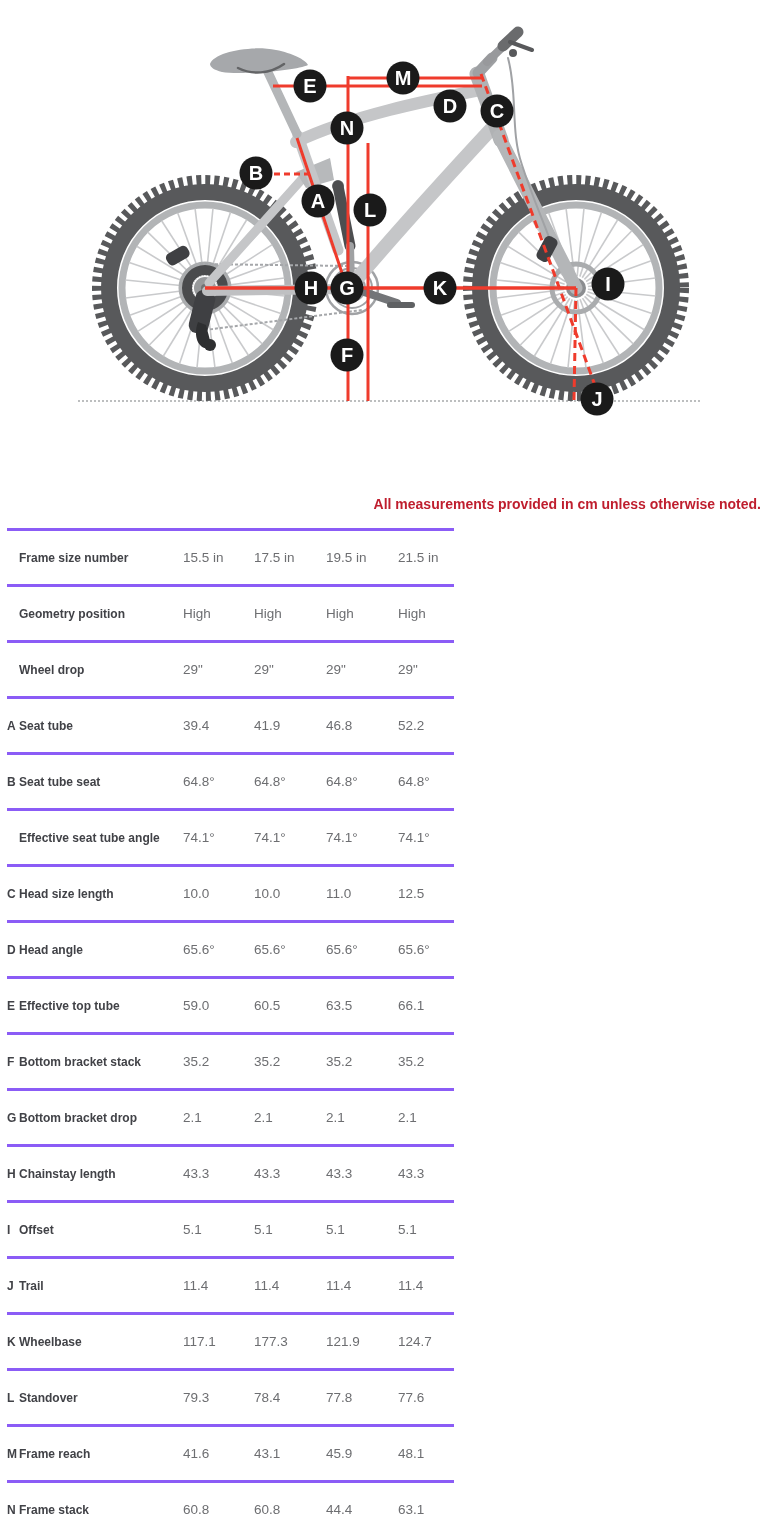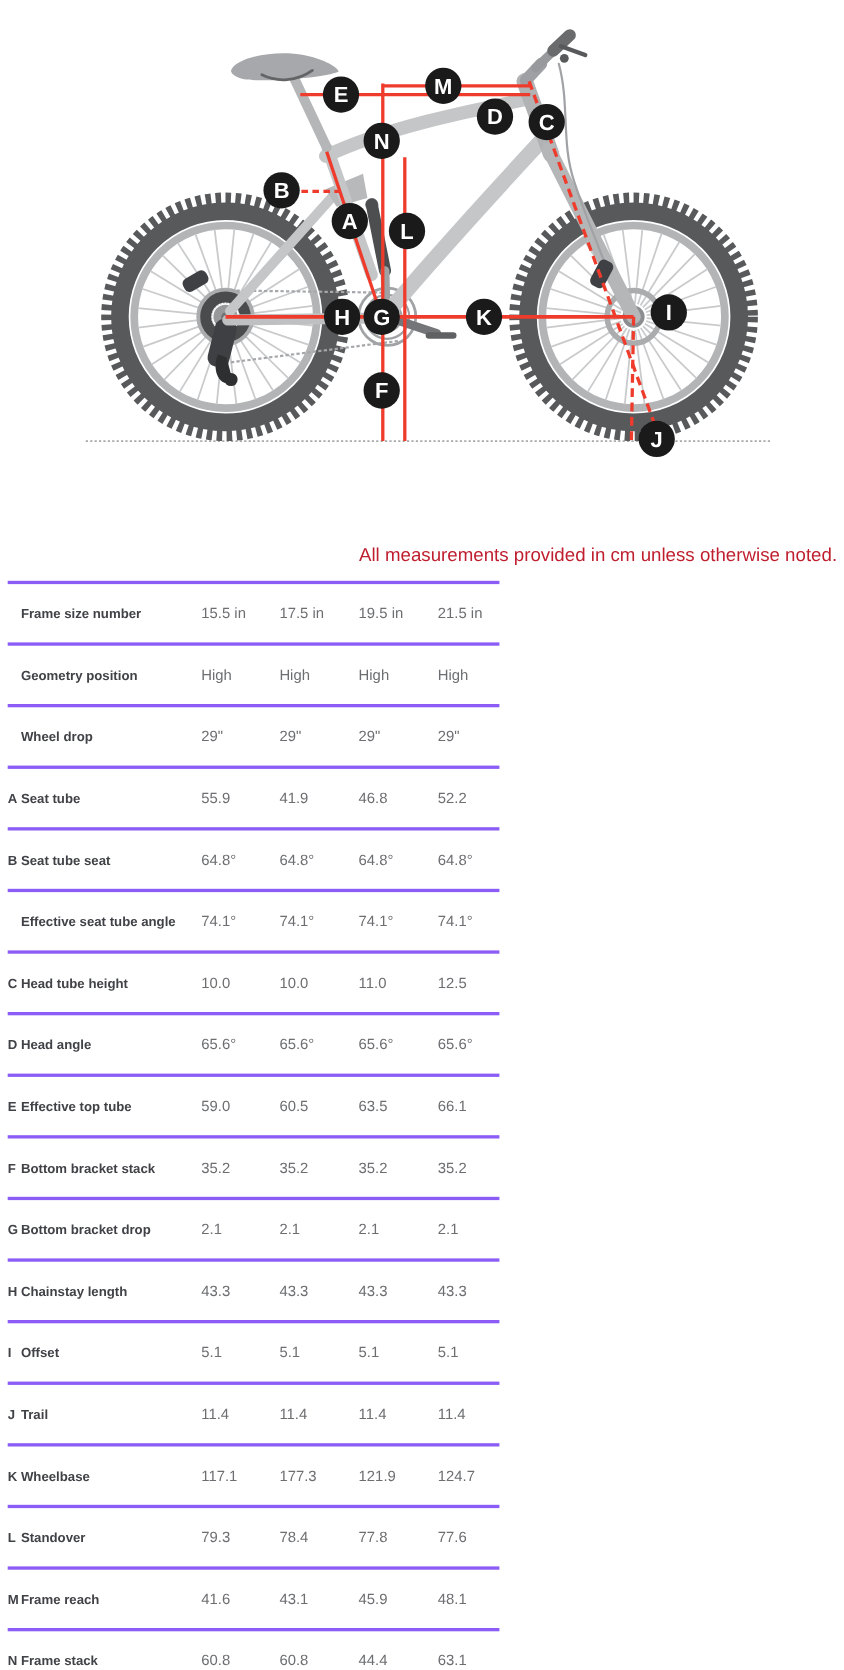--- a/index.html
+++ b/index.html
@@ -3,22 +3,22 @@
 <meta charset="utf-8">
 <style>
   html,body{margin:0;padding:0;background:#fff;}
   body{font-family:"Liberation Sans",sans-serif;}
   #page{position:relative;width:767px;height:1518px;background:#fff;overflow:hidden;}
 
   #diagram{position:absolute;left:0;top:0;}
 
   .note{
     position:absolute;top:496px;right:6px;
-    font-size:17px;line-height:17px;color:var(--note-red,#bf1e2e);
-    font-weight:400;
+    font-size:14px;line-height:17px;color:var(--note-red,#bf1e2e);
+    font-weight:700;
   }
 
   #geo-table{position:absolute;left:7px;top:528px;width:447px;}
   .trow{
     display:grid;
     grid-template-columns:12px 164px 71px 72px 72px auto;
     height:53px;align-items:center;
     border-top:3px solid #8b5cf6;
   }
   .cell{white-space:nowrap;}
@@ -253,21 +253,21 @@
         <div class="cell letter"></div>
         <div class="cell label">Wheel drop</div>
         <div class="cell val">29"</div>
         <div class="cell val">29"</div>
         <div class="cell val">29"</div>
         <div class="cell val">29"</div>
       </div>
       <div class="trow">
         <div class="cell letter">A</div>
         <div class="cell label">Seat tube</div>
-        <div class="cell val">55.9</div>
+        <div class="cell val">39.4</div>
         <div class="cell val">41.9</div>
         <div class="cell val">46.8</div>
         <div class="cell val">52.2</div>
       </div>
       <div class="trow">
         <div class="cell letter">B</div>
         <div class="cell label">Seat tube seat</div>
         <div class="cell val">64.8°</div>
         <div class="cell val">64.8°</div>
         <div class="cell val">64.8°</div>
@@ -276,21 +276,21 @@
       <div class="trow">
         <div class="cell letter"></div>
         <div class="cell label">Effective seat tube angle</div>
         <div class="cell val">74.1°</div>
         <div class="cell val">74.1°</div>
         <div class="cell val">74.1°</div>
         <div class="cell val">74.1°</div>
       </div>
       <div class="trow">
         <div class="cell letter">C</div>
-        <div class="cell label">Head tube height</div>
+        <div class="cell label">Head size length</div>
         <div class="cell val">10.0</div>
         <div class="cell val">10.0</div>
         <div class="cell val">11.0</div>
         <div class="cell val">12.5</div>
       </div>
       <div class="trow">
         <div class="cell letter">D</div>
         <div class="cell label">Head angle</div>
         <div class="cell val">65.6°</div>
         <div class="cell val">65.6°</div>

